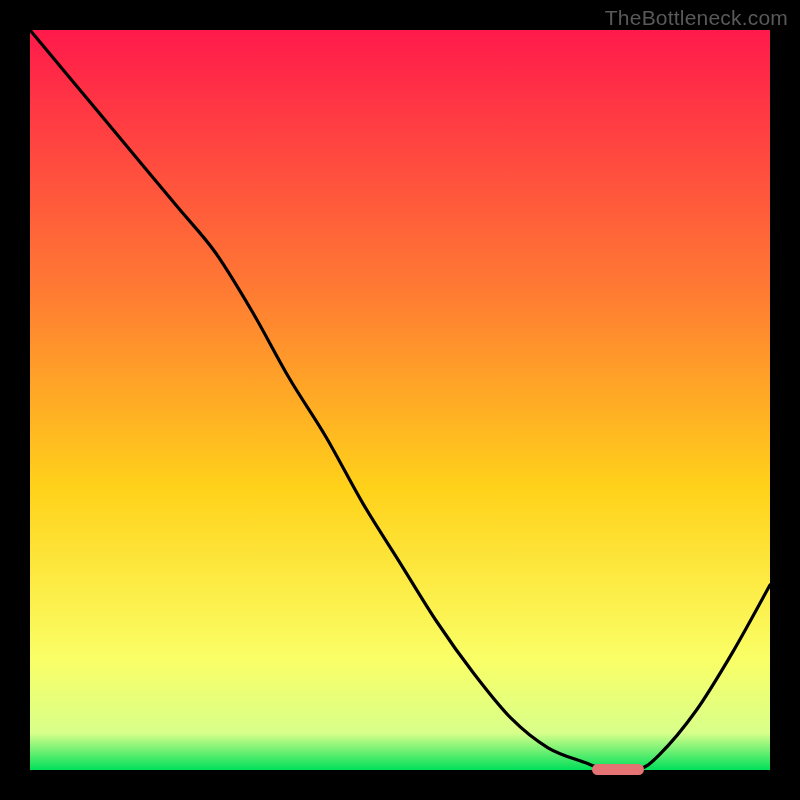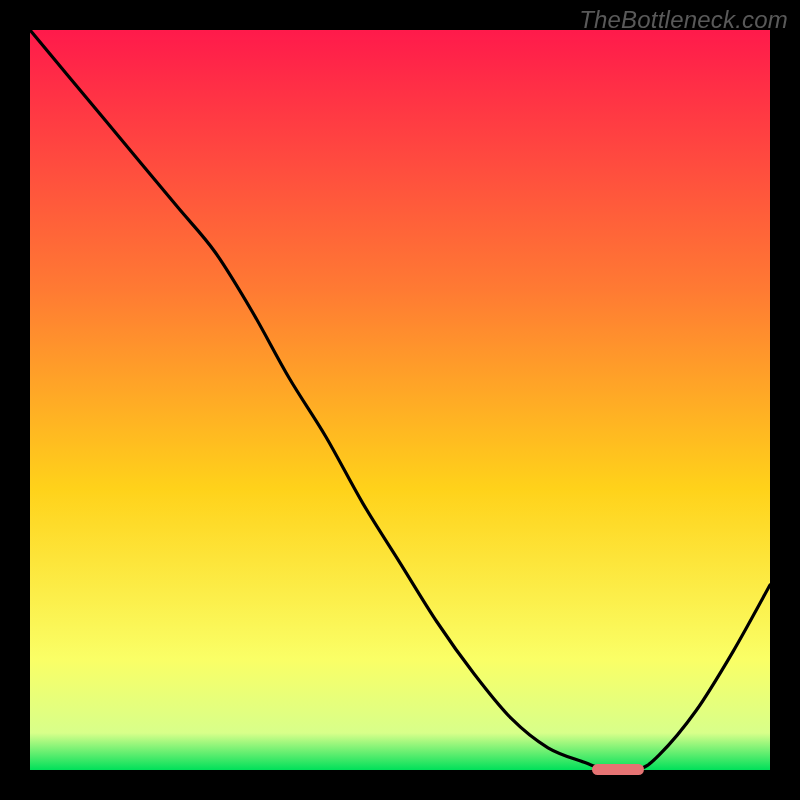--- a/index.html
+++ b/index.html
@@ -24,24 +24,23 @@
     left: 0;
     top: 0;
     width: 740px;
     height: 740px;
   }
   .watermark {
     position: absolute;
     top: 6px;
     right: 12px;
     color: #595959;
-    font-size: 24px;
+    font-size: 21px;
     font-weight: 500;
     letter-spacing: 0.2px;
-    font-style: italic;
   }
   .marker {
     position: absolute;
     height: 11px;
     border-radius: 6px;
     background: #e57373;
   }
 </style>
 </head>
 <body>

